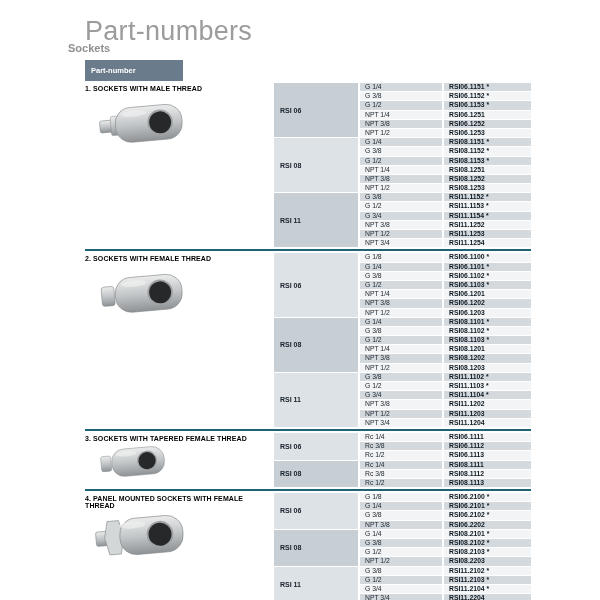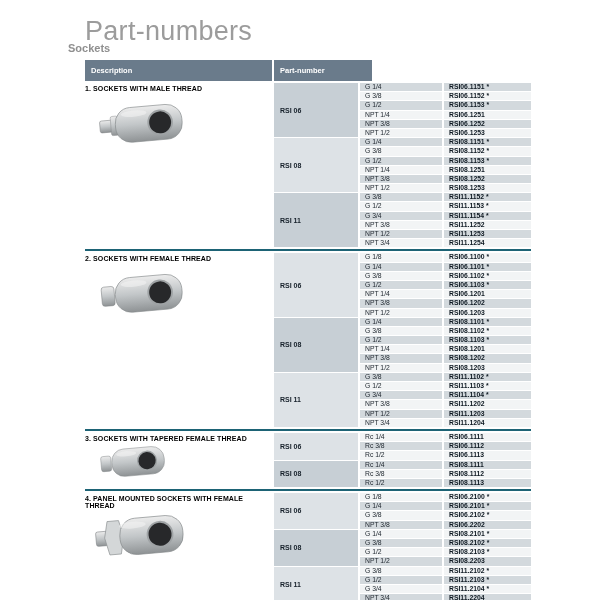--- a/index.html
+++ b/index.html
@@ -33,21 +33,20 @@
   .separator{height:2px;background:var(--accent,#1d6375);margin:1px 0 2px 0;}
 </style>
 </head>
 <body>
 
 <div class="page">
   <div class="title">Part-numbers</div>
   <div class="subtitle">Sockets</div>
   <div class="table">
     <div class="thead" id="thead">
-        <div class="th w-desc">Description</div>
         <div class="th w-part">Part-number</div>
       </div>
     <div id="tbody">
         <div class="section">
           <div class="desc-cell">
             <div class="desc-text">1. SOCKETS WITH MALE THREAD</div>
             <div class="desc-img" style="margin: 9px 0px 0px 13px;"><svg width="86" height="46" viewBox="0 0 94 50">
     <g transform="rotate(-5 47 25)">
                   <defs>
                     <linearGradient id="m0" x1="0" y1="0" x2="0" y2="1">

